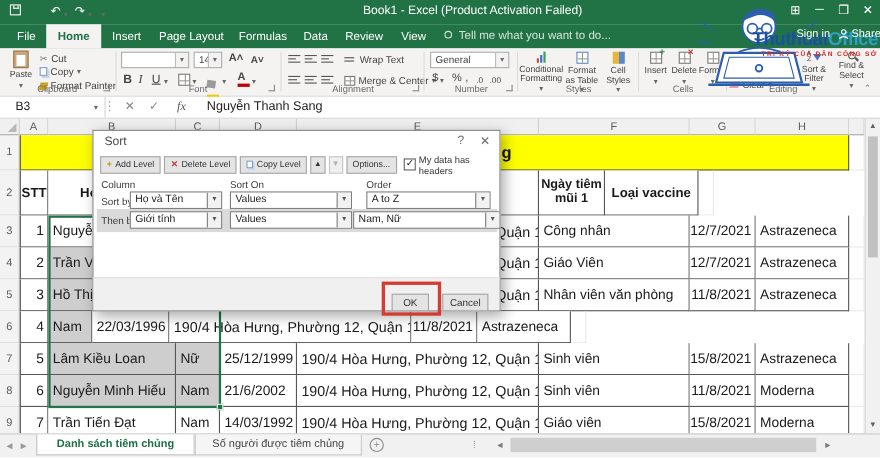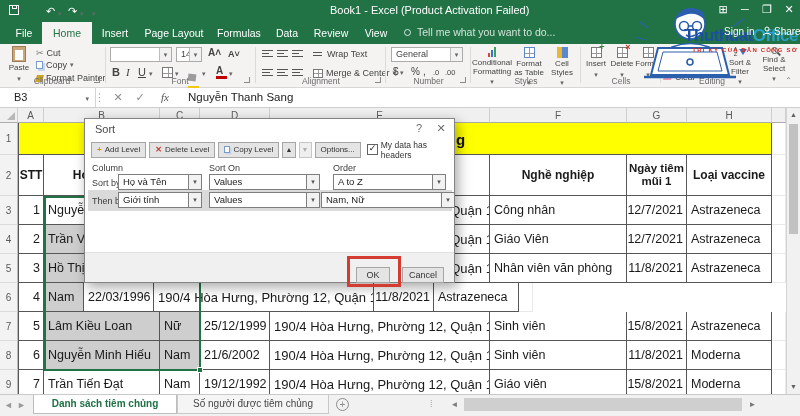--- a/index.html
+++ b/index.html
@@ -6,21 +6,21 @@
   body{font-family:"Liberation Sans",sans-serif;background:#fff}
   #app{position:relative;width:800px;height:416px;overflow:hidden;background:#fff;font-family:"Liberation Sans",sans-serif}
   
   .titlebar{position:absolute;left:0;top:0;width:800px;height:22px;background:#217346;color:#fff}
   .title-text{position:absolute;left:330px;top:4px;font-size:11px;color:#fff;white-space:nowrap}
   .qat-ic{position:absolute;top:4px;color:#fff;font-size:11px;line-height:14px}
   .winbtn{position:absolute;top:3px;color:#fff;font-size:11px;width:22px;text-align:center}
   
   .tabrow{position:absolute;left:0;top:22px;width:800px;height:22px;background:#217346}
   .rtab{position:absolute;top:0;height:22px;line-height:22px;color:#fff;font-size:10.5px;text-align:center}
-  .rtab.active{background:#f4f3f2;color:#217346;font-weight:normal}
+  .rtab.active{background:#f4f3f2;color:#217346;font-weight:bold}
   .tellme{position:absolute;top:4px;color:rgba(255,255,255,.8);font-size:10.5px}
   
   .ribbon{position:absolute;left:0;top:44px;width:800px;height:44px;background:#f4f3f2;border-bottom:1px solid #d8d8d8}
   .rgroup{position:absolute;top:0;height:43px}
   .glabel{position:absolute;bottom:1px;left:0;right:0;text-align:center;font-size:8.5px;color:#6b6b6b}
   .gdiv{position:absolute;top:3px;width:1px;height:36px;background:#dcdbda}
   .launcher{position:absolute;width:6px;height:6px;border-right:1px solid #8a8a8a;border-bottom:1px solid #8a8a8a}
   .rbt{font-size:9px;color:#444;display:flex;align-items:center;gap:3px;white-space:nowrap}
   .combo{position:relative;background:#fff;border:1px solid #ababab;height:15px;font-size:9px;color:#444;line-height:13px;padding-left:4px;white-space:nowrap;overflow:hidden}
   .combo .arr{position:absolute;right:0;top:0;bottom:0;width:12px;background:#f2f2f2;border-left:1px solid #bdbdbd;color:#666;font-size:7px;text-align:center;line-height:13px}
@@ -376,21 +376,20 @@
       <div class="cell light c9"></div>
     </div>
 
     <div class="grow r2">
       <div class="cell gut c0">2</div>
       <div class="cell t la hb c1">STT</div>
       <div class="cell t hb c2">Họ và Tên</div>
       <div class="cell t hb c3"></div>
       <div class="cell t hb c4"></div>
       <div class="cell t hb c5"></div>
-      <div class="cell t hb c6">Nghề nghiệp</div>
       <div class="cell t hb wrap c7">Ngày tiêm mũi 1</div>
       <div class="cell t hb c8">Loại vaccine</div>
       <div class="cell light c9"></div>
     </div>
 
     <div class="grow rd">
       <div class="cell gut c0">3</div>
       <div class="cell t la ar c1">1</div>
       <div class="cell t al4 c2">Nguyễn Thanh Sang</div>
       <div class="cell t sel al4 c3"></div>
@@ -457,21 +456,21 @@
       <div class="cell t al4 c6">Sinh viên</div>
       <div class="cell t ar c7">11/8/2021</div>
       <div class="cell t al4 c8">Moderna</div>
       <div class="cell light c9"></div>
     </div>
     <div class="grow rd">
       <div class="cell gut c0">9</div>
       <div class="cell t la ar c1">7</div>
       <div class="cell t al4 c2">Trần Tiến Đạt</div>
       <div class="cell t al4 c3">Nam</div>
-      <div class="cell t al4 c4">19/12/1992</div>
+      <div class="cell t al4 c4">14/03/1992</div>
       <div class="cell t al4 f13 c5">190/4 Hòa Hưng, Phường 12, Quận 10</div>
       <div class="cell t al4 c6">Giáo viên</div>
       <div class="cell t ar c7">15/8/2021</div>
       <div class="cell t al4 c8">Moderna</div>
       <div class="cell light c9"></div>
     </div>
   </div>
 
   <div class="selbox">
       <span class="selhandle"></span>

